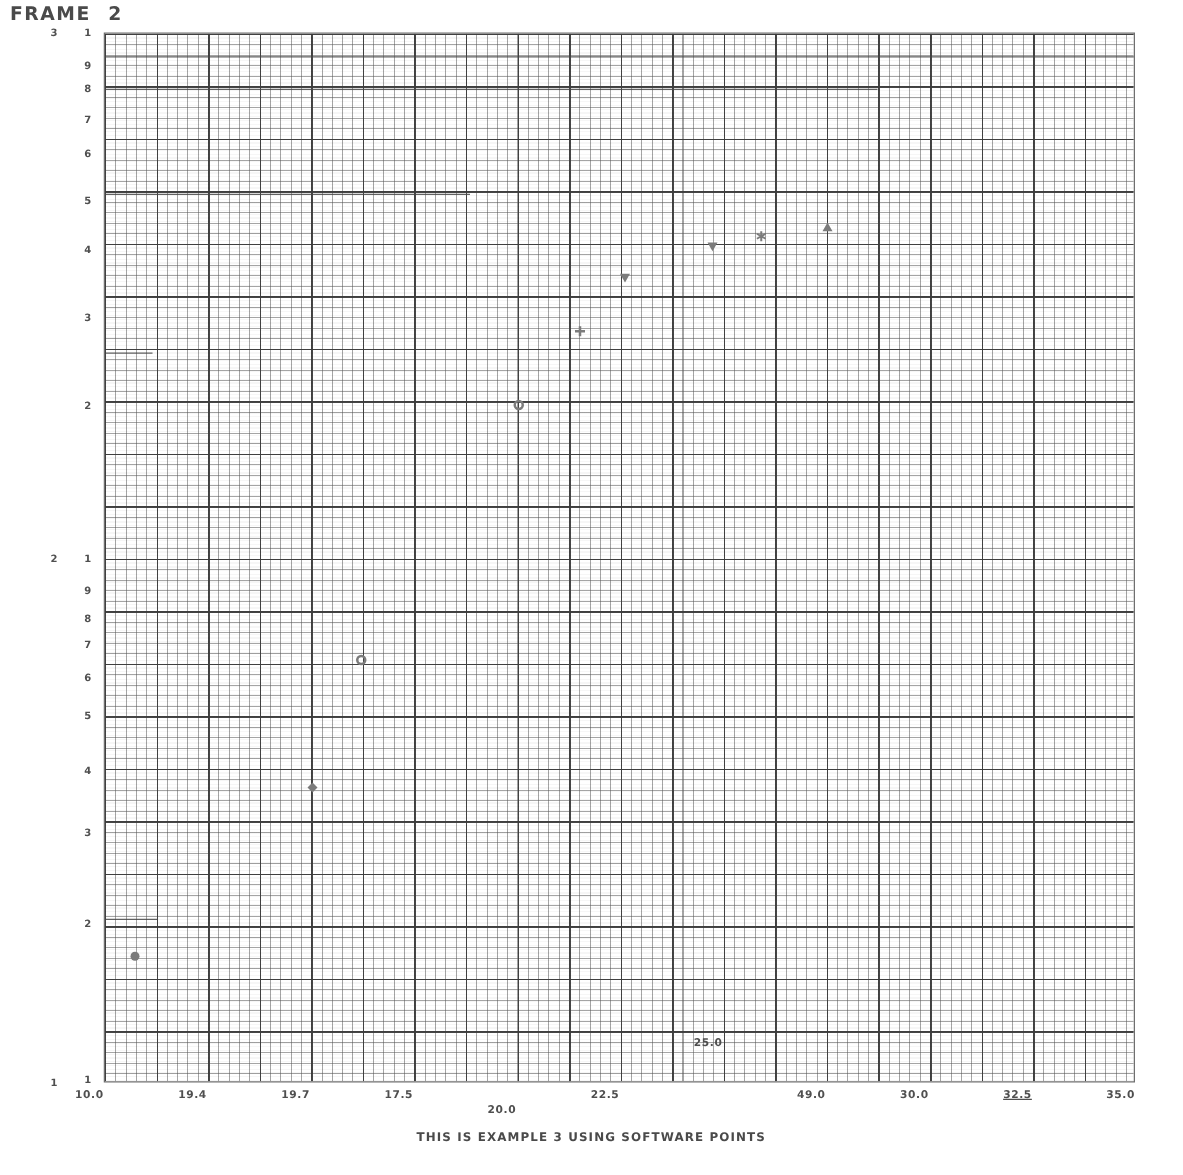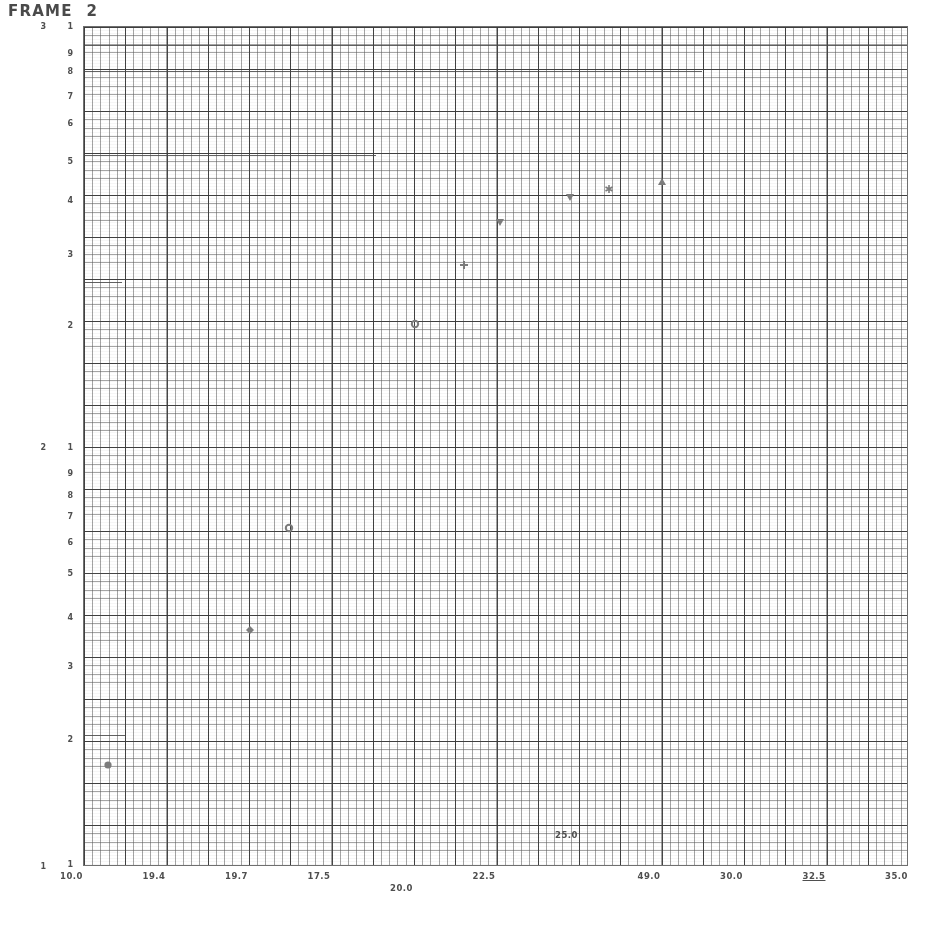--- a/index.html
+++ b/index.html
@@ -251,14 +251,15 @@
     <div class="xlab" style="left:330px; top:845px;margin-top:12px;">20.0</div>
     <div class="xlab" style="left: 412.5px; top: 845px;">22.5</div>
     <div class="xlab" style="left:495px; top:804px;">25.0</div>
     <div class="xlab" style="left: 577.5px; top: 845px;">49.0</div>
     <div class="xlab" style="left:660px; top:845px;">30.0</div>
     <div class="xlab" style="left: 742.5px; top: 845px; text-decoration: underline;">32.5</div>
     <div class="xlab" style="left: 825px; top: 845px;">35.0</div>
 
   </div>
 
+  <div class="caption">THIS IS EXAMPLE 3 USING SOFTWARE POINTS</div>
 
 </div>
 
 </body></html>

